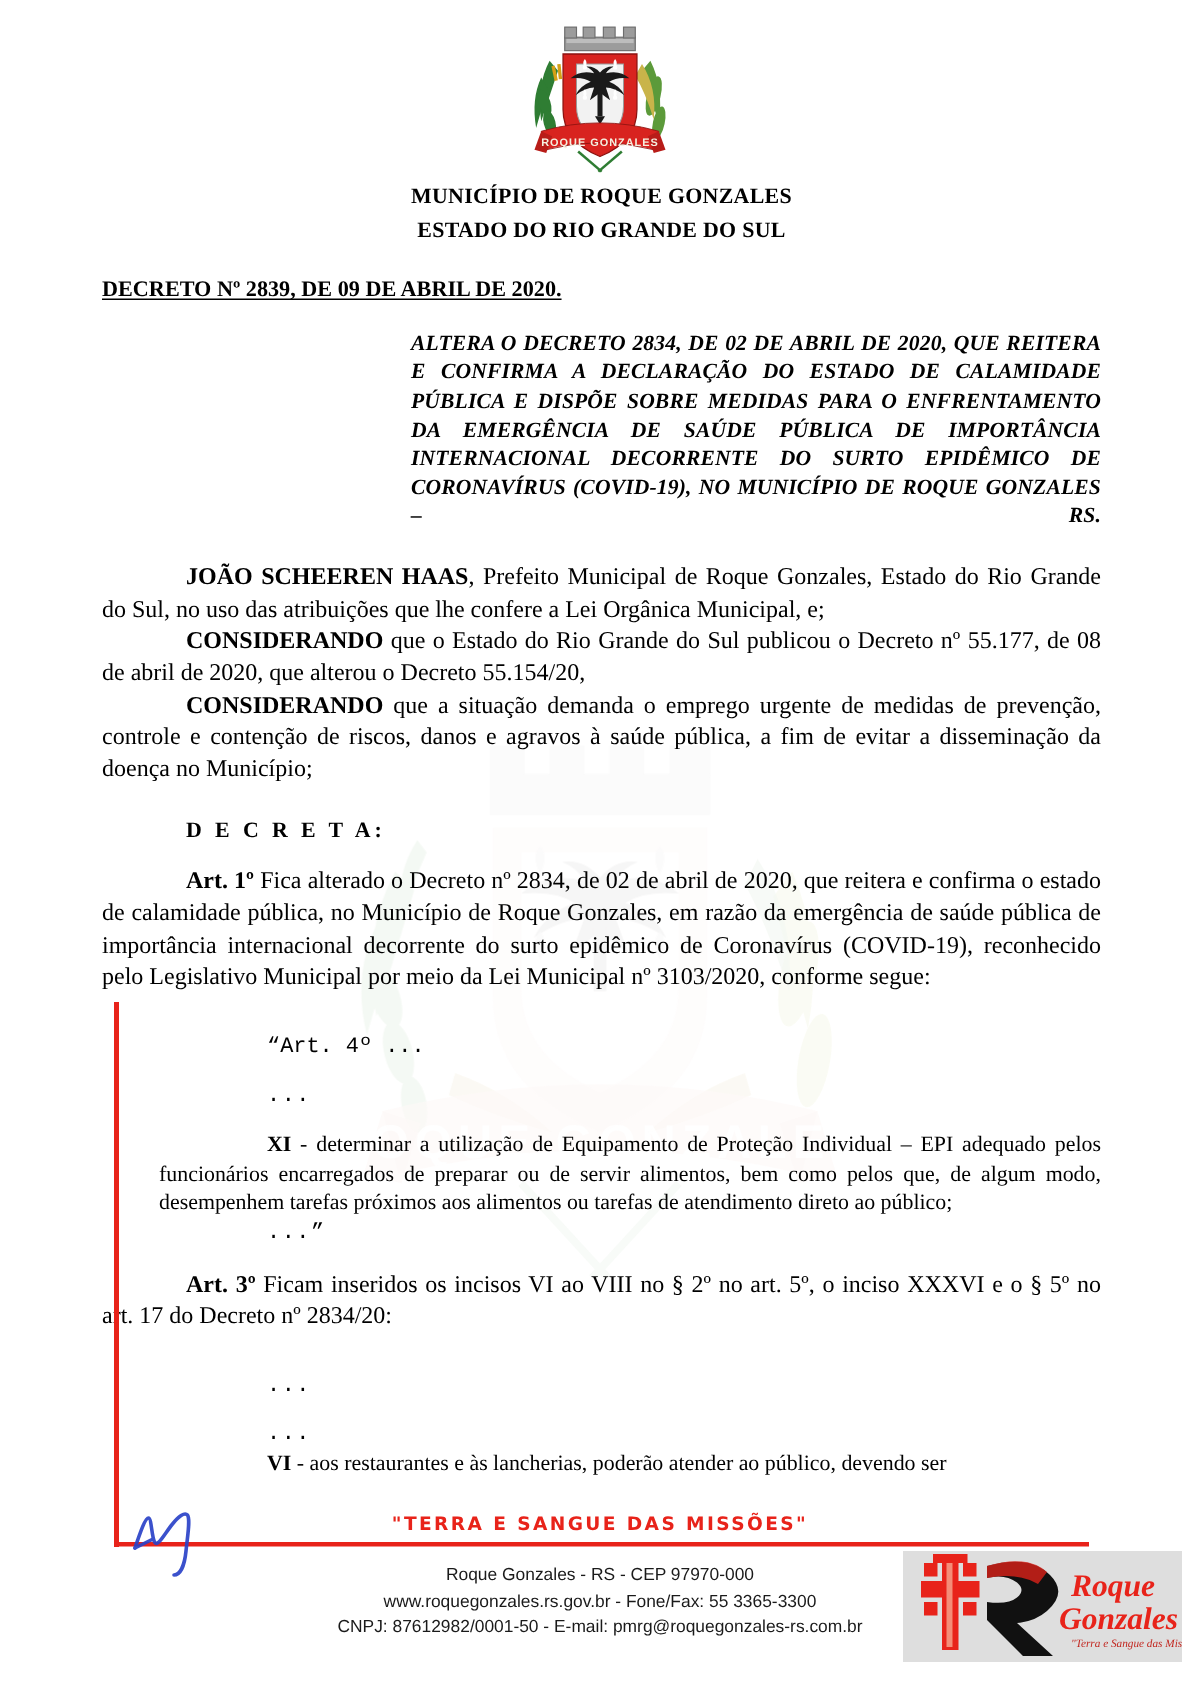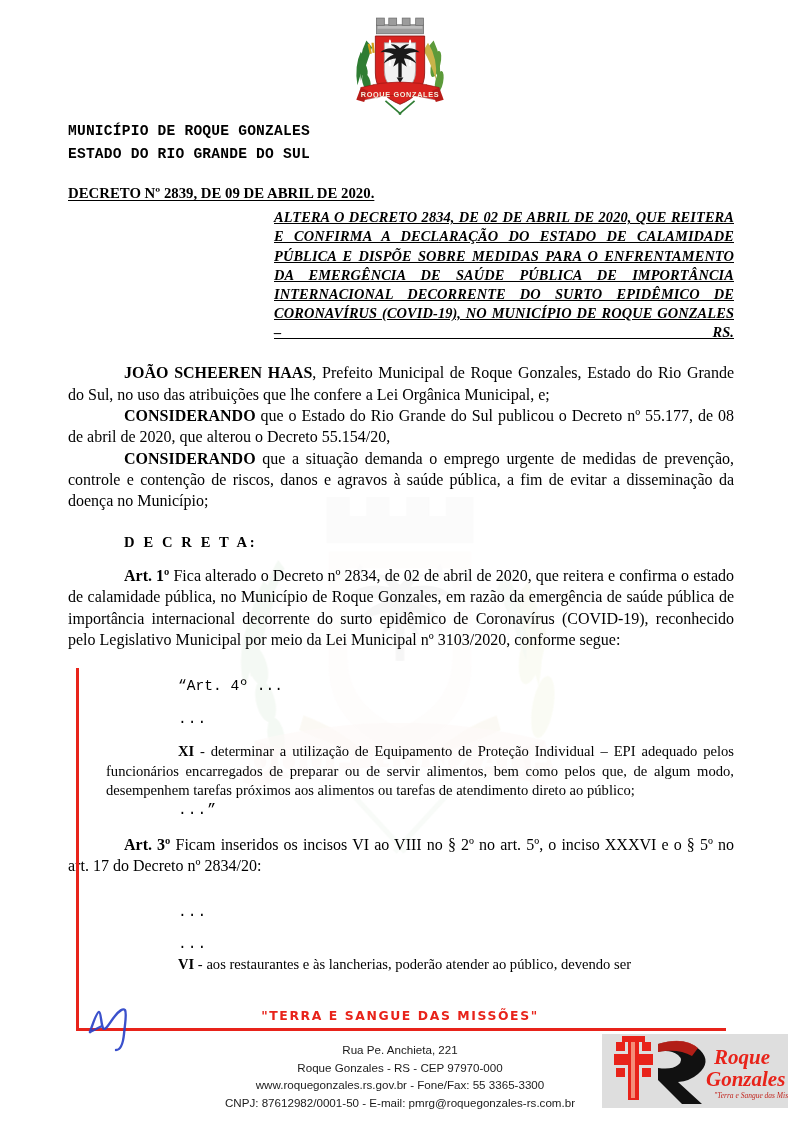--- a/index.html
+++ b/index.html
@@ -48,49 +48,47 @@
   .content {
     position: absolute;
     left: 0; right: 0;
     top: 120px;
     z-index: 2;
     padding: 0 66px 0 68px;
     box-sizing: border-box;
   }
 
   .org-line {
-    text-align: left;
+    text-align: center;
     font-weight: bold;
     font-size: 14.6px;
     letter-spacing: .2px;
     line-height: 1.55;
-    font-family: Liberation Mono, monospace;
   }
 
   .decree-title-row {
     margin-top: 20px;
     font-weight: bold;
     font-size: 14.8px;
   }
   .decree-title {
     text-decoration: underline;
     text-underline-offset: 2px;
   }
 
   .ementa {
-    margin: 6px 0 0 auto;
+    margin: 18px 0 0 auto;
     width: 460px;
     font-weight: bold;
     font-style: italic;
     font-size: 14.4px;
     line-height: 1.33;
     text-align: justify;
     text-align-last: justify;
     letter-spacing: .1px;
-    text-decoration: underline;
   }
 
   .para {
     font-size: 16px;
     line-height: 1.335;
     text-align: justify;
     text-indent: 56px;
     margin: 0;
   }
   .para.first { margin-top: 20px; }
@@ -393,21 +391,20 @@
   <div class="motto">"TERRA E SANGUE DAS MISSÕES"</div>
 
   <svg class="ink-mark" viewBox="0 0 74 50" xmlns="http://www.w3.org/2000/svg">
     <g fill="none" stroke="#2b43c8" stroke-width="2.4" stroke-linecap="round" stroke-linejoin="round" opacity="0.92">
       <path d="M6 30 C 10 18, 13 10, 15 10 C 17 10, 17 22, 19 26 C 21 30, 26 20, 31 14 C 35 9, 39 6, 41 8 C 43 11, 41 22, 40 32 C 39 42, 36 48, 32 48"></path>
       <path d="M6 30 L 18 24"></path>
     </g>
   </svg>
 
   <div class="footer">
-    <div>Rua Pe. Anchieta, 221</div>
     <div>Roque Gonzales - RS - CEP 97970-000</div>
     <div>www.roquegonzales.rs.gov.br - Fone/Fax: 55 3365-3300</div>
     <div>CNPJ: 87612982/0001-50 - E-mail: pmrg@roquegonzales-rs.com.br</div>
   </div>
 
   <svg class="footer-logo" viewBox="0 0 186 74" xmlns="http://www.w3.org/2000/svg">
     <rect x="0" y="0" width="186" height="74" fill="#d9d9d9"></rect>
     <rect x="0" y="0" width="186" height="74" fill="#e4e4e4" opacity="0.5"></rect>
 
     <g fill="#e8231a">

